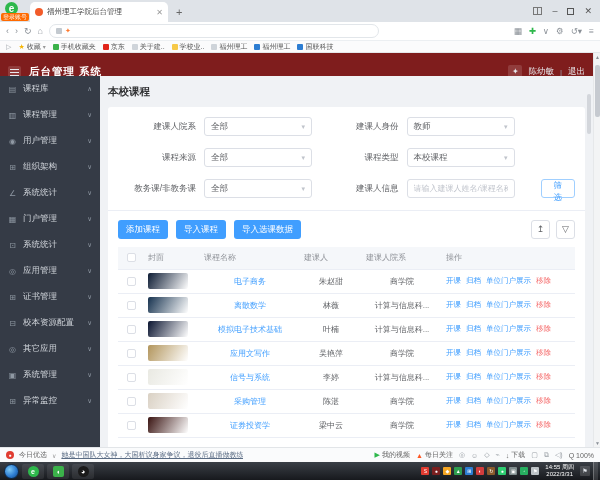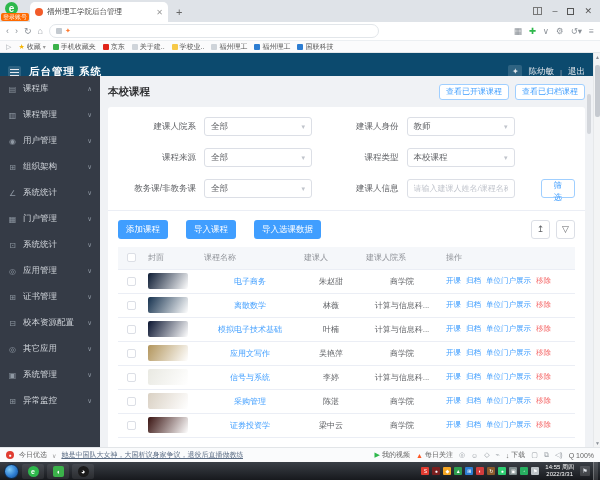--- a/index.html
+++ b/index.html
@@ -34,21 +34,21 @@
   .nav-green{color:#2eb84c;}
 
   .bm-bar{position:absolute;top:41px;left:0;right:0;height:12px;background:#fbfbfc;border-bottom:1px solid #e4e7ea;display:flex;align-items:center;padding:0 6px;gap:7px;overflow:hidden;}
   .bm-item{display:flex;align-items:center;gap:2px;font-size:7px;color:#555;white-space:nowrap;}
   .bm-star{color:#f7b500;font-size:7px;}
   .bm-caret{color:#999;font-size:6px;}
   .bm-ico{width:6px;height:6px;border-radius:1px;display:inline-block;flex:none;}
   .bm-lead{font-size:7px;color:#9aa0a6;}
 
   
-  .app-header{position:absolute;top:53px;left:0;right:7px;height:38px;background:#0c4a6e;display:flex;align-items:center;padding:12px 8px;}
+  .app-header{position:absolute;top:53px;left:0;right:7px;height:38px;background:#7f1d1d;display:flex;align-items:center;padding:12px 8px;}
   .burger{width:13px;height:13px;background:rgba(255,255,255,.14);border-radius:2px;display:flex;flex-direction:column;justify-content:center;gap:2px;padding:0 2px;margin-right:8px;}
   .burger i{display:block;height:1px;background:#e8eaee;}
   .app-title{color:#fff;font-size:10.5px;font-weight:bold;letter-spacing:1px;}
   .hdr-right{margin-left:auto;display:flex;align-items:center;gap:6px;}
   .skin-box{width:14px;height:14px;background:rgba(255,255,255,.14);border-radius:2px;color:#e8eaee;font-size:8px;text-align:center;line-height:14px;}
   .hdr-user,.hdr-logout{color:#e8eaee;font-size:8.5px;}
   .hdr-sep{color:#9aa2ad;font-size:8px;}
 
   
   .app-body{position:absolute;top:76px;left:0;right:7px;bottom:33px;display:flex;overflow:hidden;}
@@ -279,24 +279,20 @@
         <div class="side-item">
           <span class="s-ico">⊞</span>
           <span>异常监控</span>
           <span class="s-caret">∨</span>
         </div>
       </aside>
 
     <main class="content">
       <div class="page-head">
         <span class="page-title">本校课程</span>
-        <div class="head-btns" id="head-btns">
-            <button class="btn-outline">查看已开课课程</button>
-            <button class="btn-outline">查看已归档课程</button>
-          </div>
       </div>
 
       <div class="card">
         <div class="filters" id="filters">
             <div class="field">
               <span class="f-label">建课人院系</span>
               <div class="select">
                 <span>全部</span>
                 <span class="caret">▾</span>
               </div>
@@ -330,21 +326,21 @@
               </div>
             </div>
             <div class="field">
               <span class="f-label">建课人信息</span>
               <input class="tin" placeholder="请输入建课人姓名/课程名称" style="">
               <button class="btn-filter">筛选</button>
             </div>
           </div>
         <div class="divider"></div>
         <div class="act-row">
-          <span id="act-btns" style="display:flex;gap:18px;align-items:flex-end;">
+          <span id="act-btns" style="display:flex;gap:8px;align-items:flex-end;">
               <button class="btn-primary">添加课程</button>
               <button class="btn-primary">导入课程</button>
               <button class="btn-primary">导入选课数据</button>
             </span>
           <div class="tool-btns">
             <span class="tool-btn">↥</span>
             <span class="tool-btn">▽</span>
           </div>
         </div>
 

